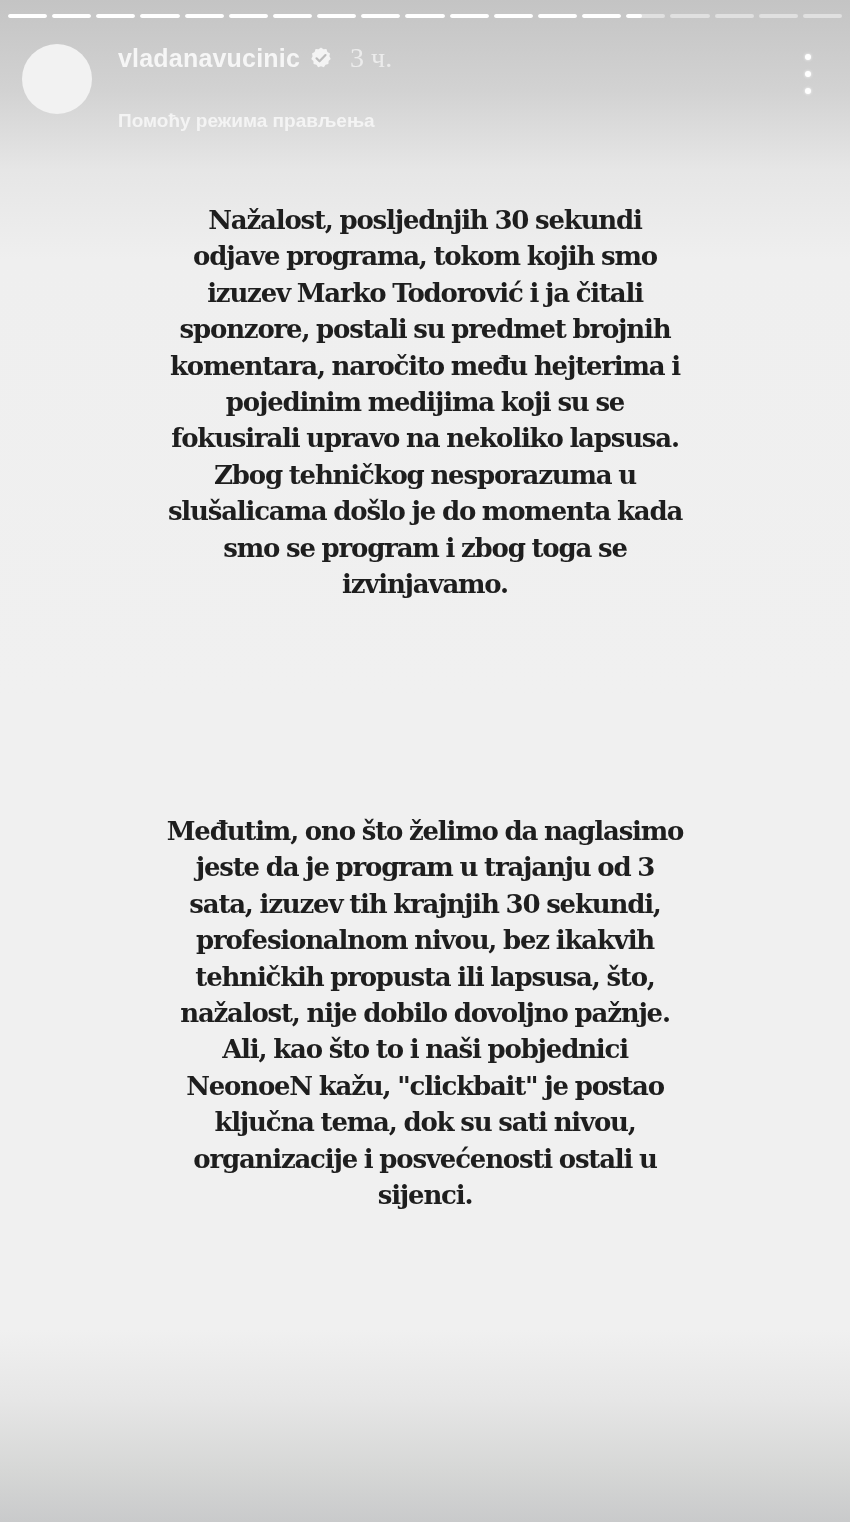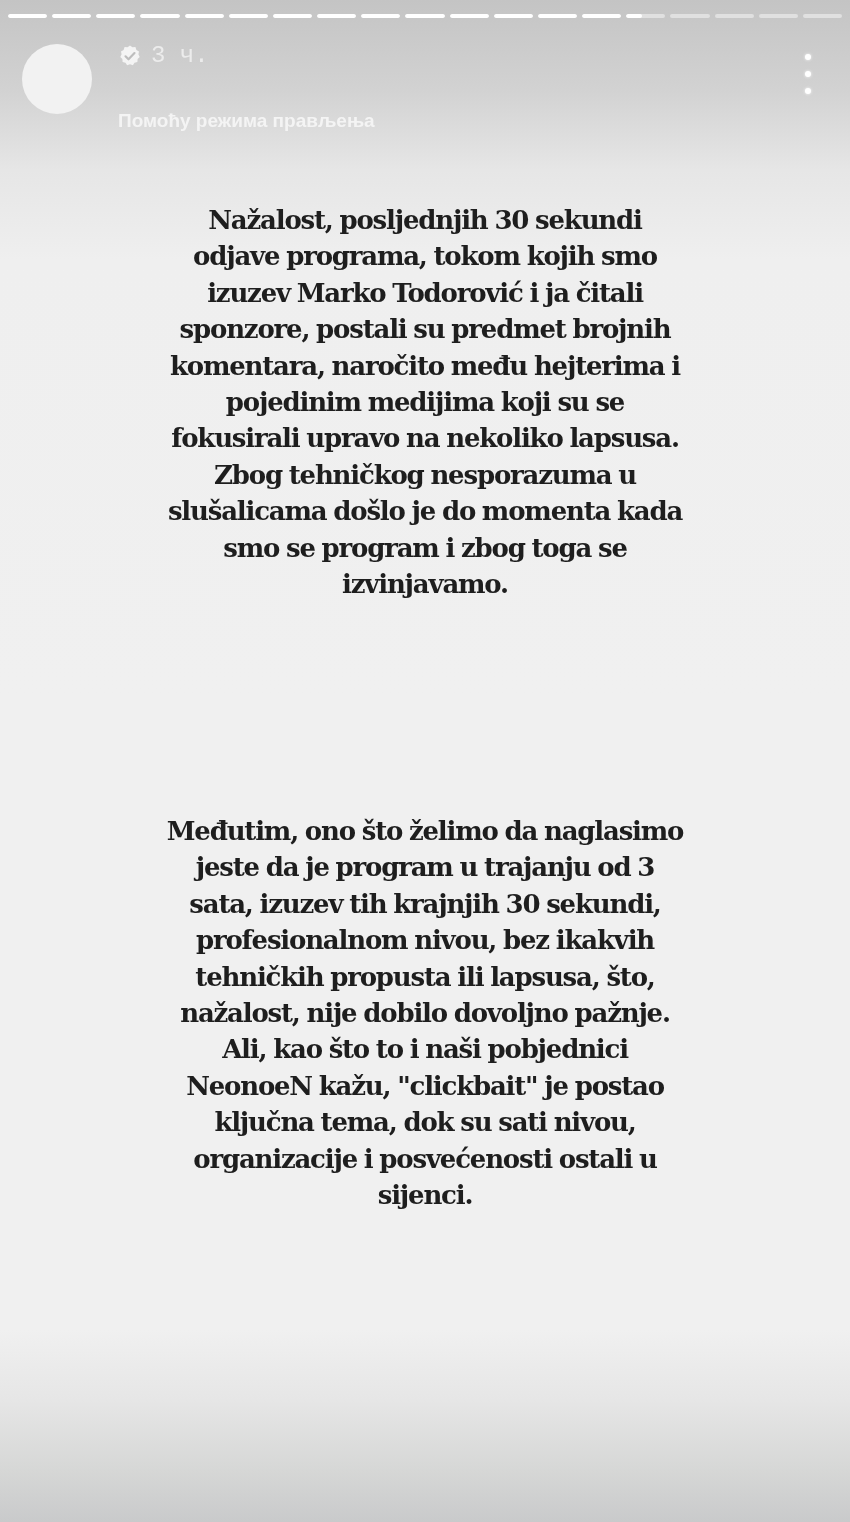--- a/index.html
+++ b/index.html
@@ -77,24 +77,24 @@
       font-size: 25px;
       color: #f6f6f6;
       letter-spacing: 0.2px;
     }
     .verified {
       width: 24px;
       height: 24px;
       display: inline-block;
     }
     .time {
-      font-family: Liberation Mono, monospace;
-      font-size: 24px;
+      font-family: Liberation Serif, serif;
+      font-size: 28px;
       color: #ececec;
-      margin-left: 0;
+      margin-left: 8px;
     }
     .subtitle {
       position: absolute;
       left: 96px;
       top: 44px;
       font-family: "Liberation Sans", sans-serif;
       font-weight: bold;
       font-size: 19px;
       color: #f4f4f4;
       white-space: nowrap;
@@ -202,20 +202,21 @@
       </div>
       <div class="seg">
         <div class="fill" style="width: 0%;"></div>
       </div>
     </div>
 
   <div class="header">
     <div class="avatar"></div>
 
     <div class="user-line">
+      <span class="username">vladanavucinic</span>
       <span class="verified">
         <svg width="24" height="24" viewBox="0 0 24 24">
           <path fill="#f4f4f4" d="M12 1.5l2.4 1.8 3-.2 1 2.8 2.6 1.5-.6 2.9 1.3 2.7-2.1 2.1-.2 3-2.9.6-1.6 2.5-2.9-.9-2.9.9-1.6-2.5-2.9-.6-.2-3-2.1-2.1 1.3-2.7-.6-2.9 2.6-1.5 1-2.8 3 .2z"></path>
           <path d="M7.5 12.3l3 3 6-6.2" fill="none" stroke="#bdbdbd" stroke-width="2.2" stroke-linecap="round" stroke-linejoin="round"></path>
         </svg>
       </span>
       <span class="time">3 ч.</span>
     </div>
 
     <div class="subtitle">Помоћу режима прављења</div>

